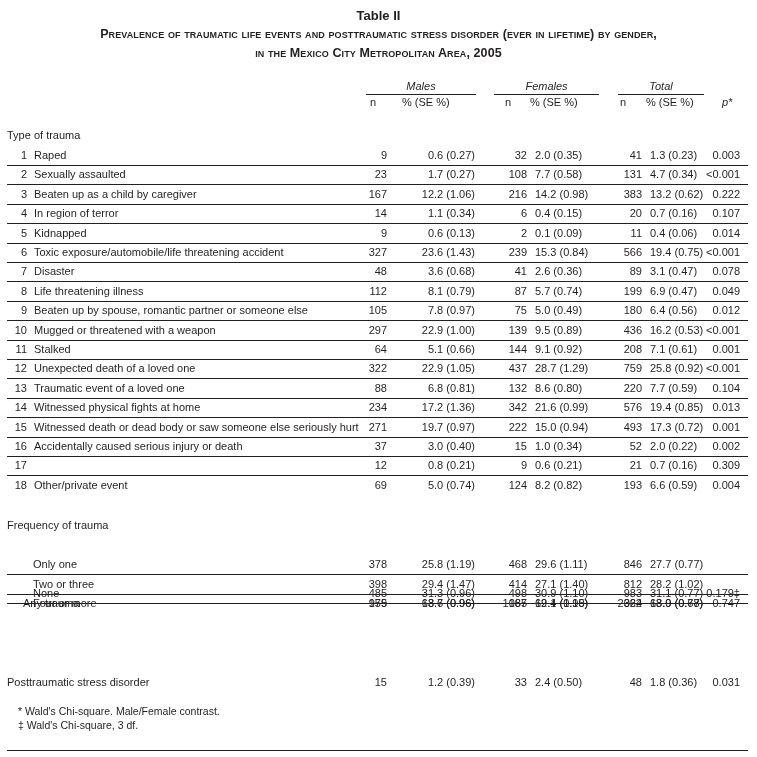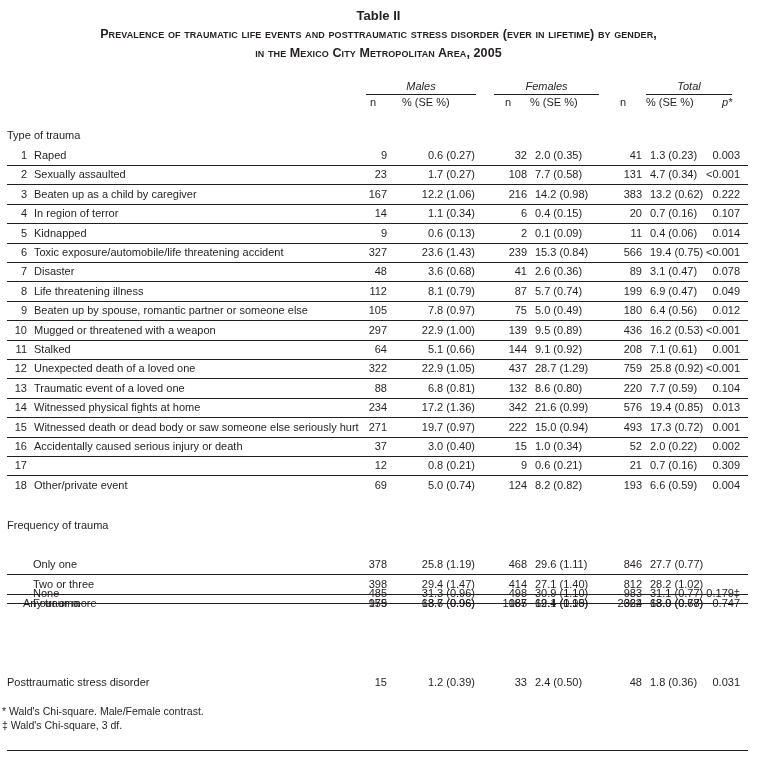--- a/index.html
+++ b/index.html
@@ -20,33 +20,33 @@
   .num { width:20px; text-align:right; left:0; }
   .lbl { left:27px; }
   .lbl.indent { left:26px; }
   .c-mn { left:352px; width:28px; text-align:right; }
   .c-mp { left:388px; width:80px;text-align:right; }
   .c-fn { left:482px; width:38px; text-align:right; }
   .c-fp { left:528px; width:80px; }
   .c-tn { left:600px; width:35px; text-align:right; }
   .c-tp { left:643px; width:80px; }
   .c-p  { left:690px; width:43px; text-align:right; }
-  .foot { position:absolute; left:2px; font-size:10.5px; }
+  .foot { position:absolute; left:18px; font-size:10.5px; }
   #bottom-rule { position:absolute; left:7px; top:750px; width:741px; border-top:1px solid #231f20; }
 </style>
 </head>
 <body>
 
 <div class="caption" id="tbl-label">Table II</div>
 <div class="caption title-line" id="title-1">Prevalence of traumatic life events and posttraumatic stress disorder (ever in lifetime) by gender,</div>
 <div class="caption title-line" id="title-2">in the Mexico City Metropolitan Area, 2005</div>
 
 <div class="grp" style="left:366px;width:110px;">Males</div>
 <div class="grp" style="left:494px;width:105px;">Females</div>
-<div class="grp" style="left:646px;width:86px;">Total</div>
+<div class="grp" style="left:618px;width:86px;">Total</div>
 
 <span class="subh" style="left:370px;">n</span>
 <span class="subh" style="left:402px;">% (SE %)</span>
 <span class="subh" style="left:505px;">n</span>
 <span class="subh" style="left:530px;">% (SE %)</span>
 <span class="subh" style="left:620px;">n</span>
 <span class="subh" style="left:646px;">% (SE %)</span>
 <span class="subh" style="left:722px;font-style:italic;">p*</span>
 
 <div class="sec" style="top:129px;">Type of trauma</div>

